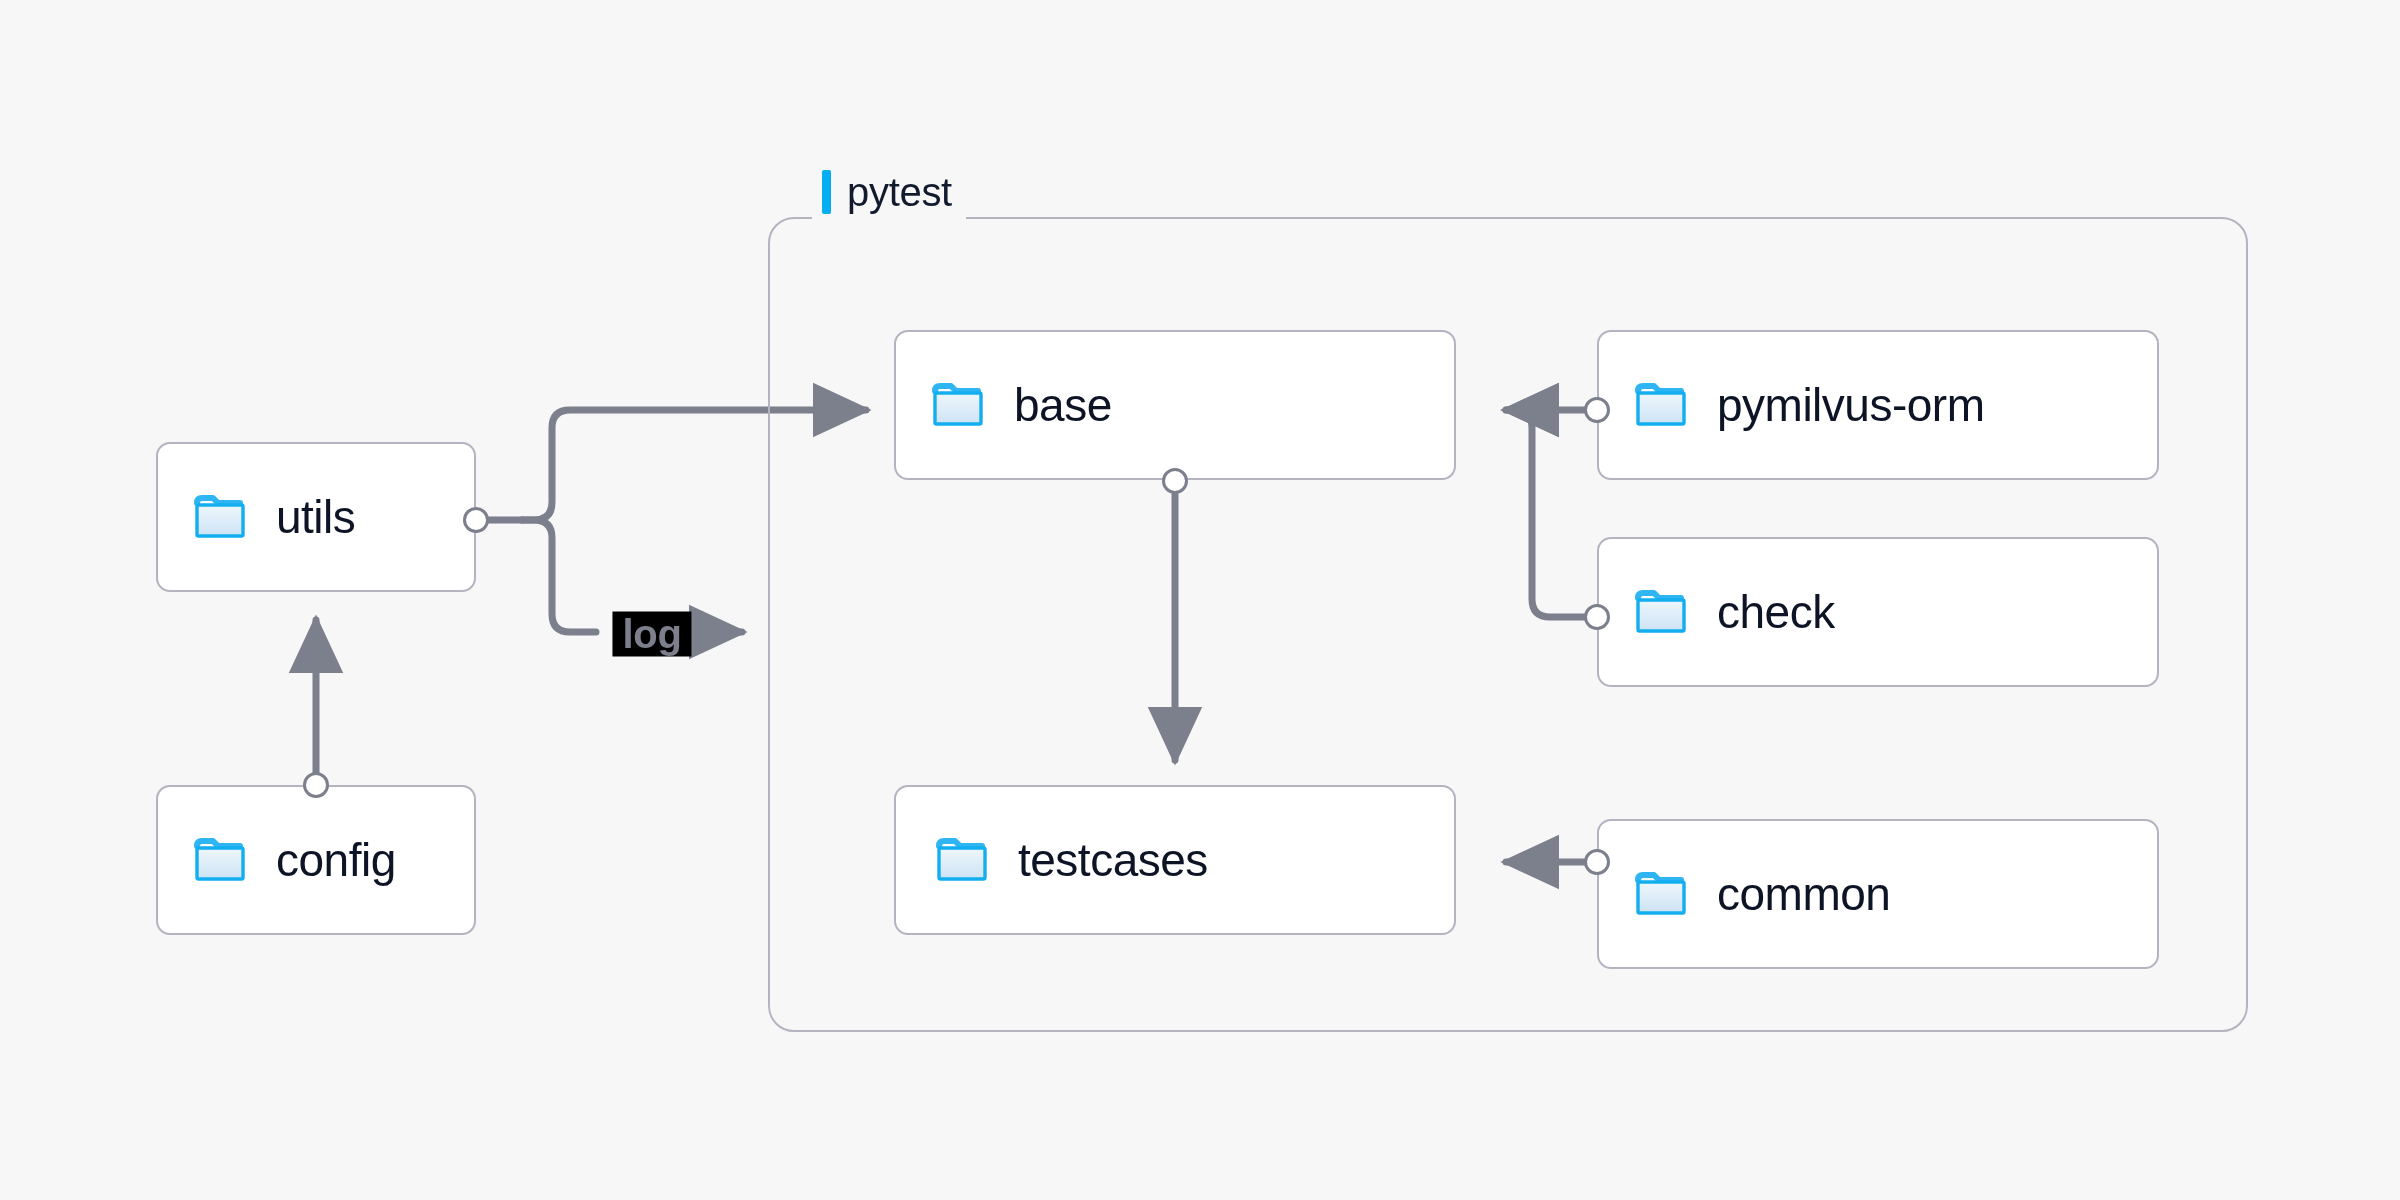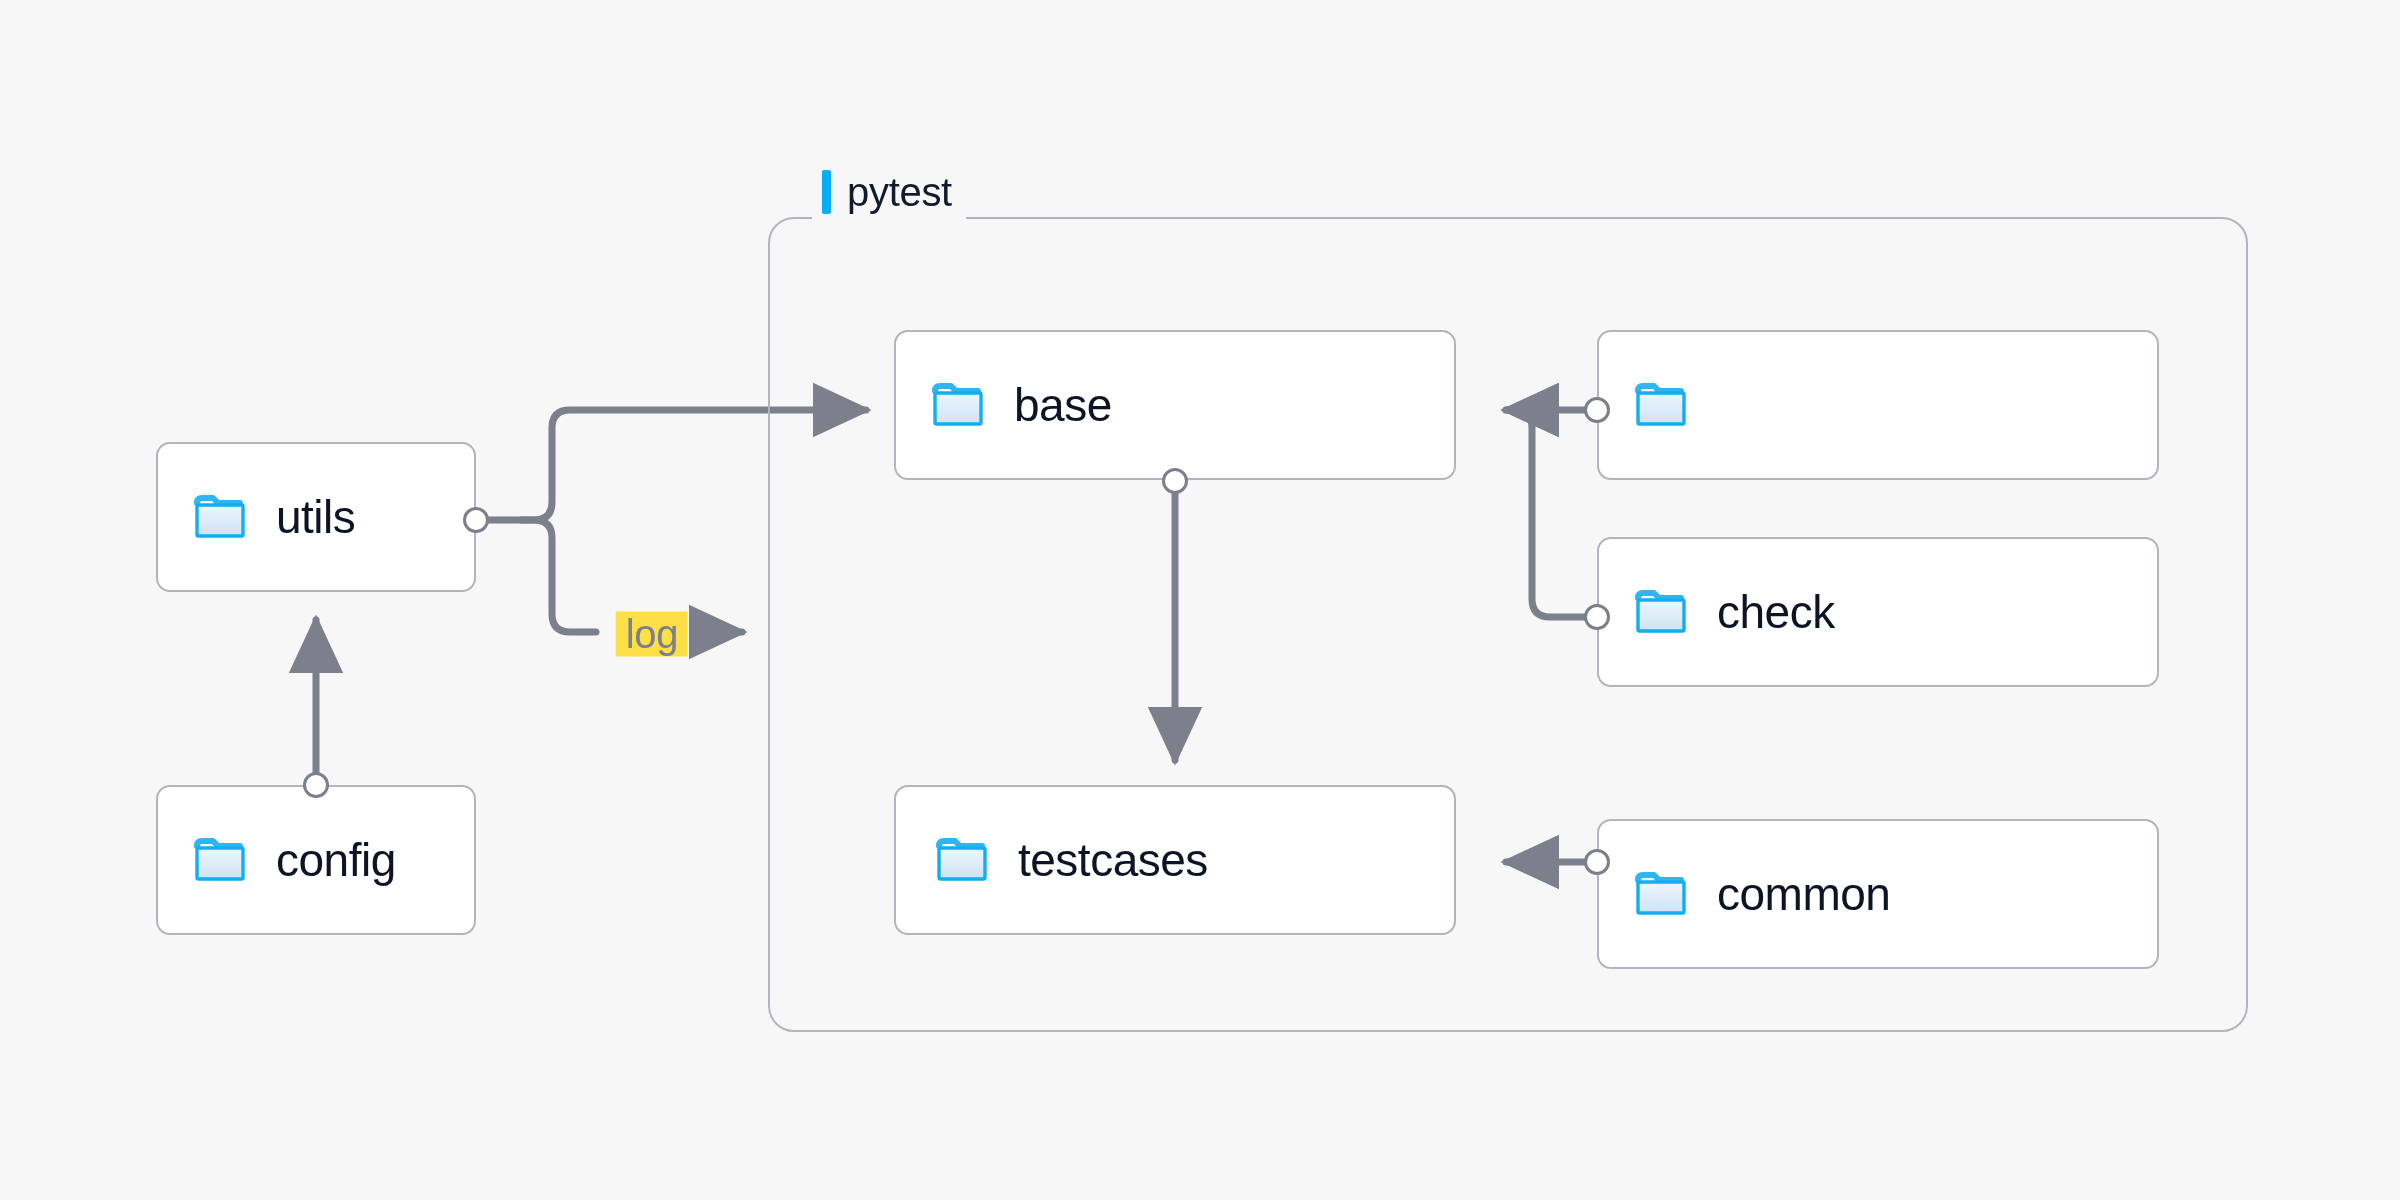--- a/index.html
+++ b/index.html
@@ -91,24 +91,25 @@
     border: 3px solid #7c7f8c;
     box-sizing: border-box;
     transform: translate(-50%, -50%);
   }
   
   .edge-label {
     position: absolute;
     font-size: 40px;
     color: #7c7f8c;
     letter-spacing: -0.3px;
-    background: #fde047;
+    background: #000000;
     padding: 0 10px;
     transform: translate(-50%, -50%);
     white-space: nowrap;
+    font-weight: bold;
   }
 </style>
 </head>
 <body>
 
 <div id="canvas">
 
   <svg id="edges" viewBox="0 0 2400 1200" xmlns="http://www.w3.org/2000/svg">
     <defs>
       <marker id="arrowhead" markerWidth="9" markerHeight="9" refX="7.6" refY="4.5" orient="auto" markerUnits="strokeWidth">
@@ -179,20 +180,21 @@
       <rect x="3" y="10" width="46" height="31" rx="1.5" fill="url(#folderGrad)" stroke="#12AEF0" stroke-width="3.4"></rect>
     </svg>
     <span class="node-label">testcases</span>
   </div>
 
   <div class="node" style="left:1597px; top:330px; width:562px; height:150px;">
     <svg class="folder-icon" viewBox="0 0 52 44">
       <path d="M3 8 Q3 3 8 3 L19 3 L24 8 L46 8" fill="none" stroke="#2FB6F2" stroke-width="6" stroke-linecap="round" stroke-linejoin="round"></path>
       <rect x="3" y="10" width="46" height="31" rx="1.5" fill="url(#folderGrad)" stroke="#12AEF0" stroke-width="3.4"></rect>
     </svg>
+    <span class="node-label">pymilvus-orm</span>
   </div>
 
   <div class="node" style="left:1597px; top:537px; width:562px; height:150px;">
     <svg class="folder-icon" viewBox="0 0 52 44">
       <path d="M3 8 Q3 3 8 3 L19 3 L24 8 L46 8" fill="none" stroke="#2FB6F2" stroke-width="6" stroke-linecap="round" stroke-linejoin="round"></path>
       <rect x="3" y="10" width="46" height="31" rx="1.5" fill="url(#folderGrad)" stroke="#12AEF0" stroke-width="3.4"></rect>
     </svg>
     <span class="node-label">check</span>
   </div>
 

